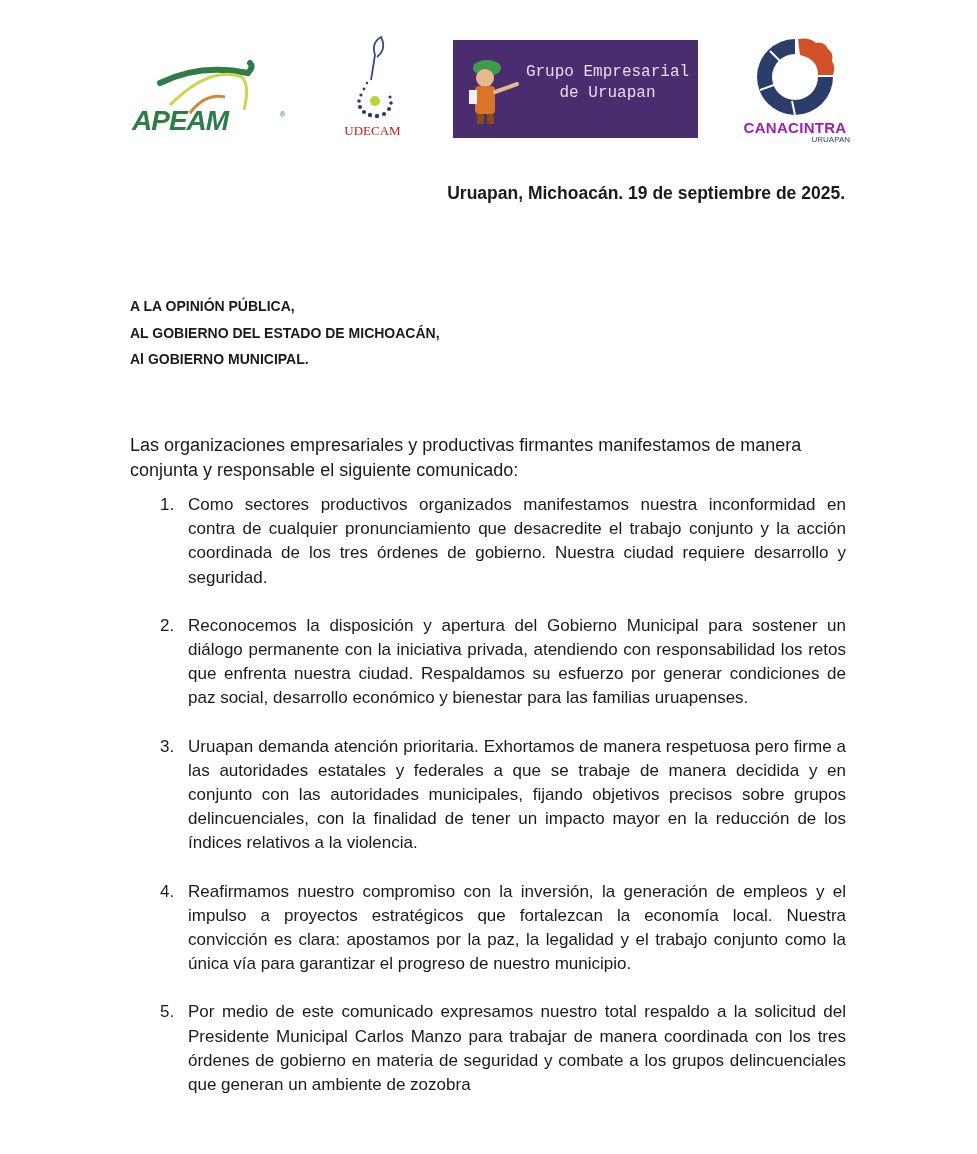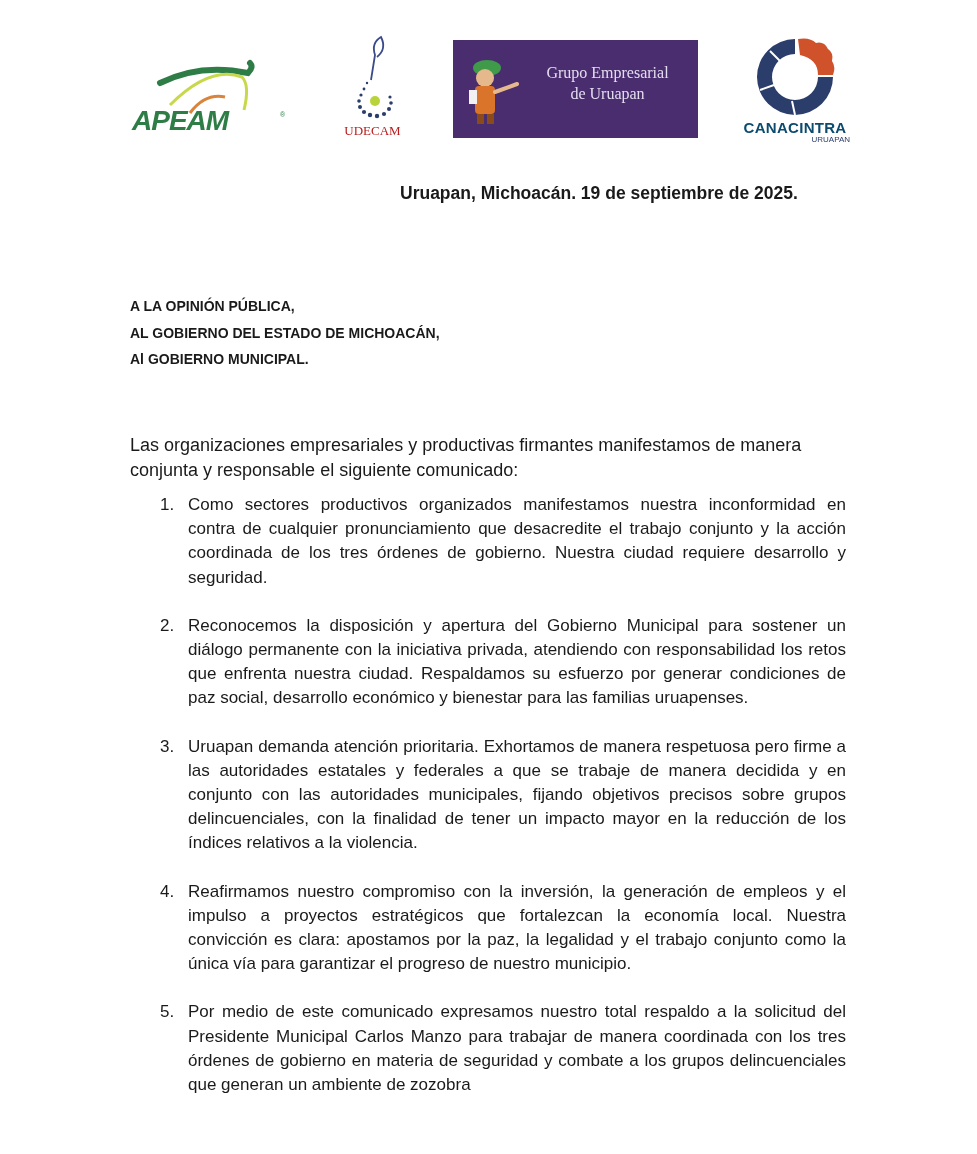--- a/index.html
+++ b/index.html
@@ -5,29 +5,29 @@
   html, body { margin: 0; padding: 0; background: #ffffff; }
   body { width: 977px; height: 1154px; overflow: hidden; position: relative;
          font-family: "Liberation Sans", sans-serif; color: #1a1a1a; }
   .logos { position: absolute; left: 0; top: 0; width: 977px; height: 160px; }
   .logo { position: absolute; }
   #apeam { left: 130px; top: 55px; width: 160px; height: 80px; }
   #udecam { left: 335px; top: 35px; width: 75px; height: 110px; }
   #grupo { left: 453px; top: 40px; width: 245px; height: 98px; background: #4a2d6e; }
   #grupo .gtext { position: absolute; left: 72px; top: 22px; width: 165px; text-align: center;
                   color: #e4ddf0; font-family: "Liberation Serif", serif; font-size: 16px; line-height: 21px; }
-  #grupo .gline { display: block; }
+  #grupo .gline { display: block; font-family: Liberation Mono, monospace; }
   #canacintra { left: 740px; top: 35px; width: 110px; height: 112px; }
   .cana-name { position: absolute; left: 0; top: 84px; width: 110px; text-align: center;
-               font-weight: bold; color: #0c4a6e; font-size: 15px; letter-spacing: 0.3px; }
+               font-weight: bold; color: #a21caf; font-size: 15px; letter-spacing: 0.3px; }
   .cana-sub { position: absolute; left: 40px; top: 100px; width: 70px; text-align: right;
               font-weight: normal; color: #2a3d6b; font-size: 8px; padding-right: 5px; }
   .udecam-label { position: absolute; left: 0; top: 88px; width: 75px; text-align: center;
                   font-family: "Liberation Serif", serif; font-size: 13px; color: #b91c1c; }
-  .date { position: absolute; left: 400px; top: 183px; width: 445px; 
+  .date { position: absolute; left: 400px; top: 183px; width: 445px; text-align: right;
           font-weight: bold; font-size: 17.5px; }
   .addressees { position: absolute; left: 130px; top: 293px; font-weight: bold; font-size: 14px; line-height: 26.5px; }
   .addressees div { white-space: nowrap; }
   .intro { position: absolute; left: 130px; top: 433px; width: 716px; font-size: 18px; line-height: 24.5px; }
   .items { position: absolute; left: 130px; top: 493px; width: 716px; margin: 0; padding: 0; list-style: none; }
   .item { position: relative; padding-left: 58px; font-size: 17px; line-height: 24.2px;
           text-align: justify; margin-bottom: 24px; }
   .item .num { position: absolute; left: 30px; top: 0; }
 </style>
 </head>

